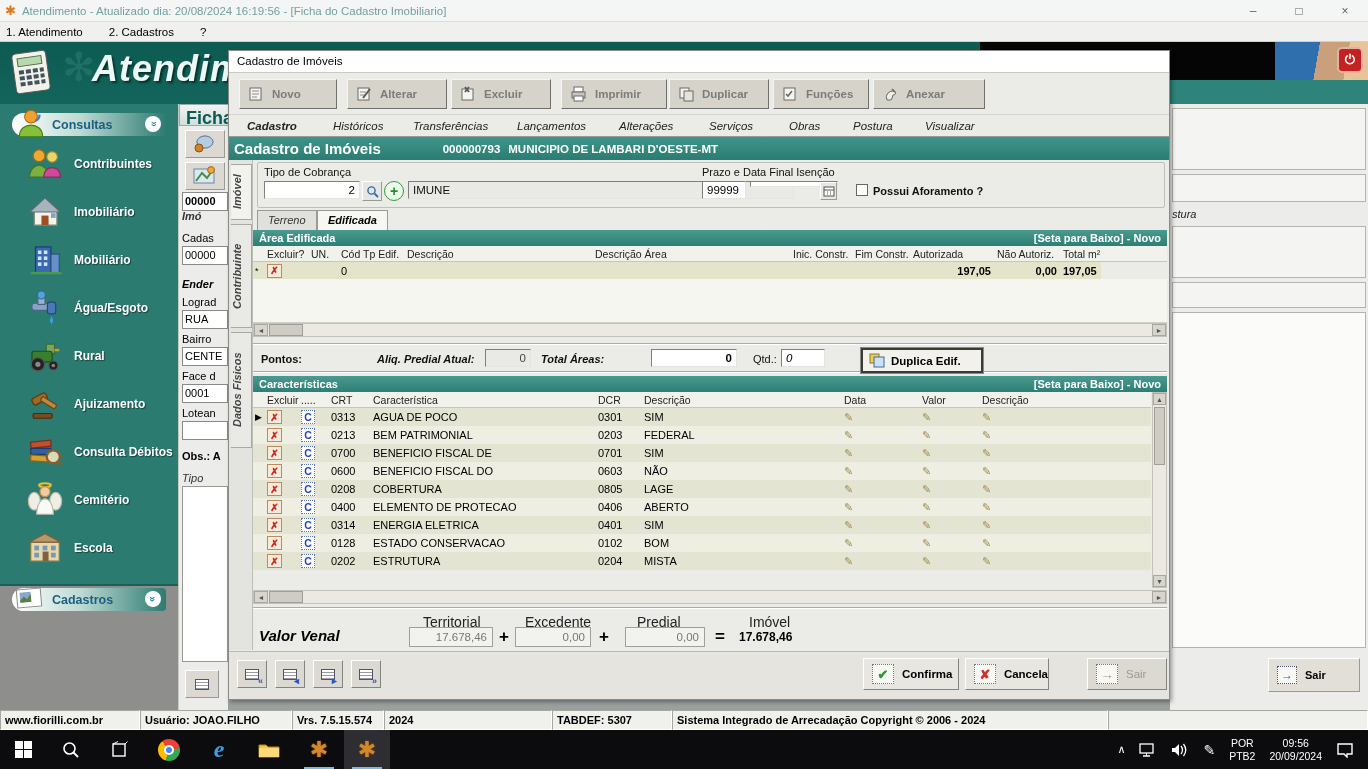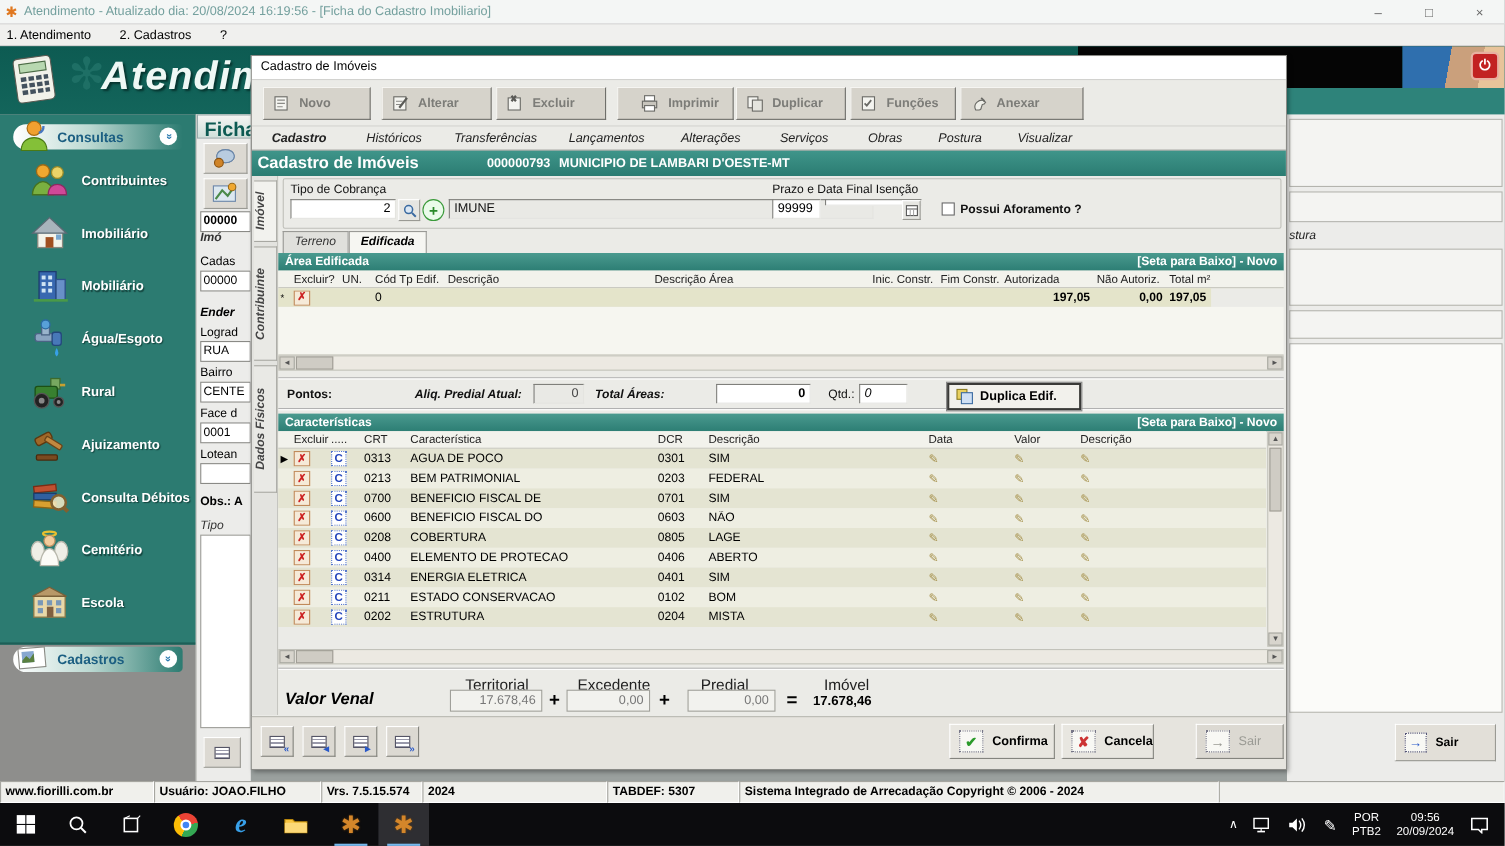--- a/index.html
+++ b/index.html
@@ -379,21 +379,21 @@
           </svg>
         <span>Alterar</span>
       </div>
       <div class="tbtn" style="left:222px; width:100px;">
         <svg width="17" height="16" viewBox="0 0 17 16">
             <rect x="2" y="3" width="11" height="11" fill="#f4f4f0" stroke="#6a6a66"></rect>
             <path d="M5 1 L9 6 M9 1 L5 6" stroke="#5a5a56" stroke-width="2"></path>
           </svg>
         <span>Excluir</span>
       </div>
-      <div class="tbtn" style="left:332px; width:106px;justify-content:center;">
+      <div class="tbtn" style="left:332px; width:106px;">
         <svg width="18" height="16" viewBox="0 0 18 16">
             <rect x="4" y="1" width="9" height="5" fill="#fff" stroke="#6a6a66"></rect>
             <rect x="2" y="6" width="13" height="6" fill="#c8c5bd" stroke="#6a6a66"></rect>
             <rect x="4" y="10" width="9" height="5" fill="#fff" stroke="#6a6a66"></rect>
           </svg>
         <span>Imprimir</span>
       </div>
       <div class="tbtn" style="left:440px; width:100px;">
         <svg width="17" height="16" viewBox="0 0 17 16">
             <rect x="2" y="2" width="9" height="10" fill="#f4f4f0" stroke="#6a6a66"></rect>
@@ -625,21 +625,21 @@
         <span class="cell">0401</span>
         <span class="cell">SIM</span>
         <span class="cell"><span class="pen">✎</span></span>
         <span class="cell"><span class="pen">✎</span></span>
         <span class="cell"><span class="pen">✎</span></span>
       </div>
       <div class="trow grid-car" style="top:374px; width:898px; height:18px; background:#eeeee2;">
         <span class="marker"></span>
         <span class="cell"><button class="delbtn">✗</button></span>
         <span class="cell"><span class="cbtn">C</span></span>
-        <span class="cell">0211</span>
+        <span class="cell">0128</span>
         <span class="cell">ESTADO CONSERVACAO</span>
         <span class="cell">0102</span>
         <span class="cell">BOM</span>
         <span class="cell"><span class="pen">✎</span></span>
         <span class="cell"><span class="pen">✎</span></span>
         <span class="cell"><span class="pen">✎</span></span>
       </div>
       <div class="trow grid-car" style="top:392px; width:898px; height:18px; background:#e4e4d2;">
         <span class="marker"></span>
         <span class="cell"><button class="delbtn">✗</button></span>

